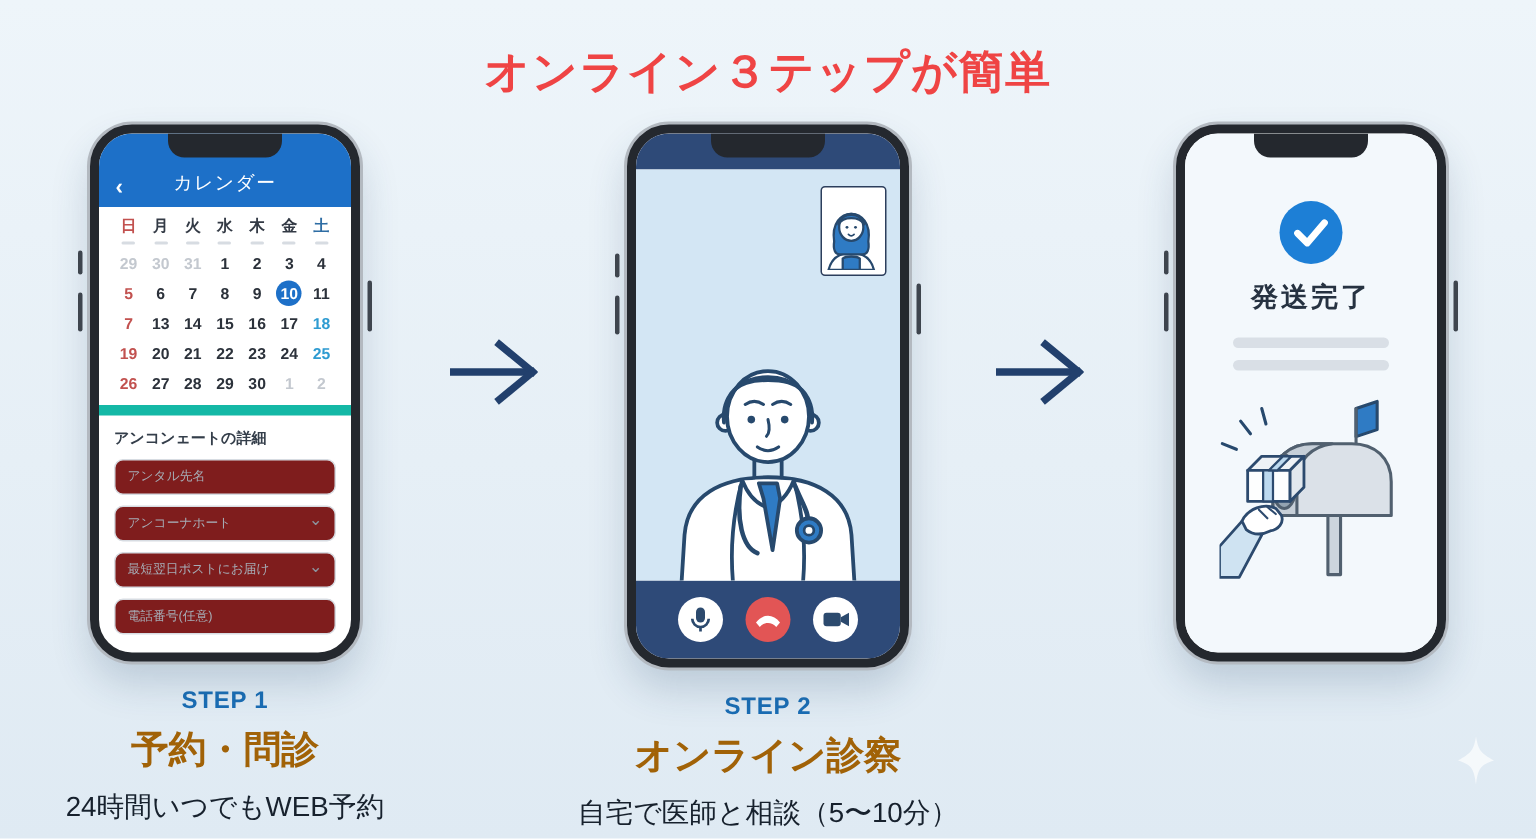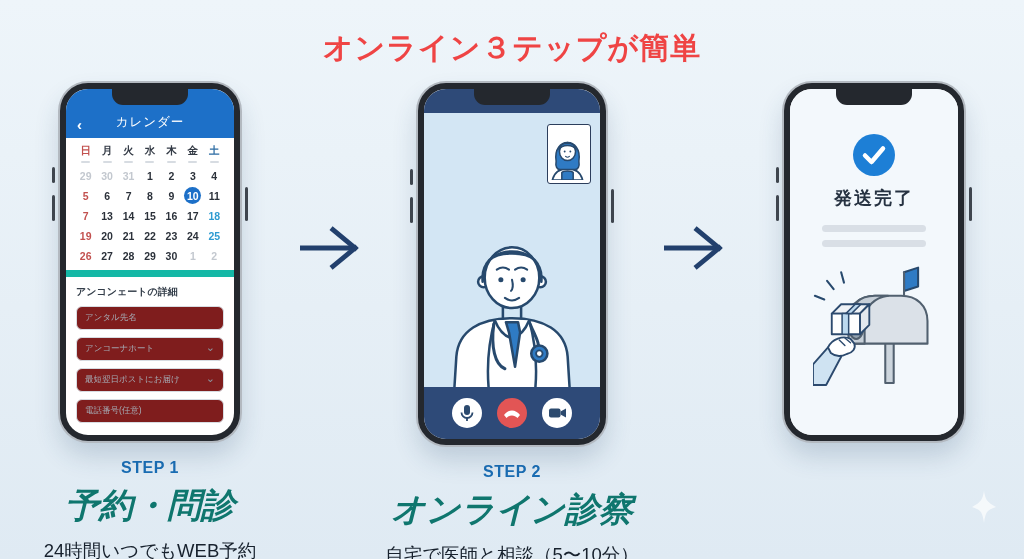--- a/index.html
+++ b/index.html
@@ -83,21 +83,21 @@
   .ship-screen{background:#f3f8fc;align-items:center;display:flex;}
   .check-circle{margin-top:44px;}
   .ship-status{font-size:18px;font-weight:800;color:#263241;letter-spacing:2px;margin-top:9px;}
   .skeleton{width:104px;height:7px;border-radius:4px;background:#d9dfe6;}
   .skeleton.first{margin-top:15px;}
   .skeleton.second{margin-top:8px;}
   .mailbox{margin-top:10px;}
   
   .caption{text-align:center;margin-top:18px;}
   .step-label{font-size:16px;font-weight:800;color:#1a6db4;letter-spacing:.5px;}
-  .step-name{font-size:34px;font-weight:800;color:#0f766e;margin-top:6px;font-style:italic;}
+  .step-name{font-size:25px;font-weight:800;color:#a16207;margin-top:6px;}
   .step-desc{font-size:18.5px;color:#17212d;margin-top:9px;}
   
   .sparkle{position:absolute;right:22px;bottom:34px;opacity:.8;}
 </style>
 </head>
 <body>
 
 <div class="page-title">オンライン３テップが簡単</div>
 
 <div class="steps-row">

